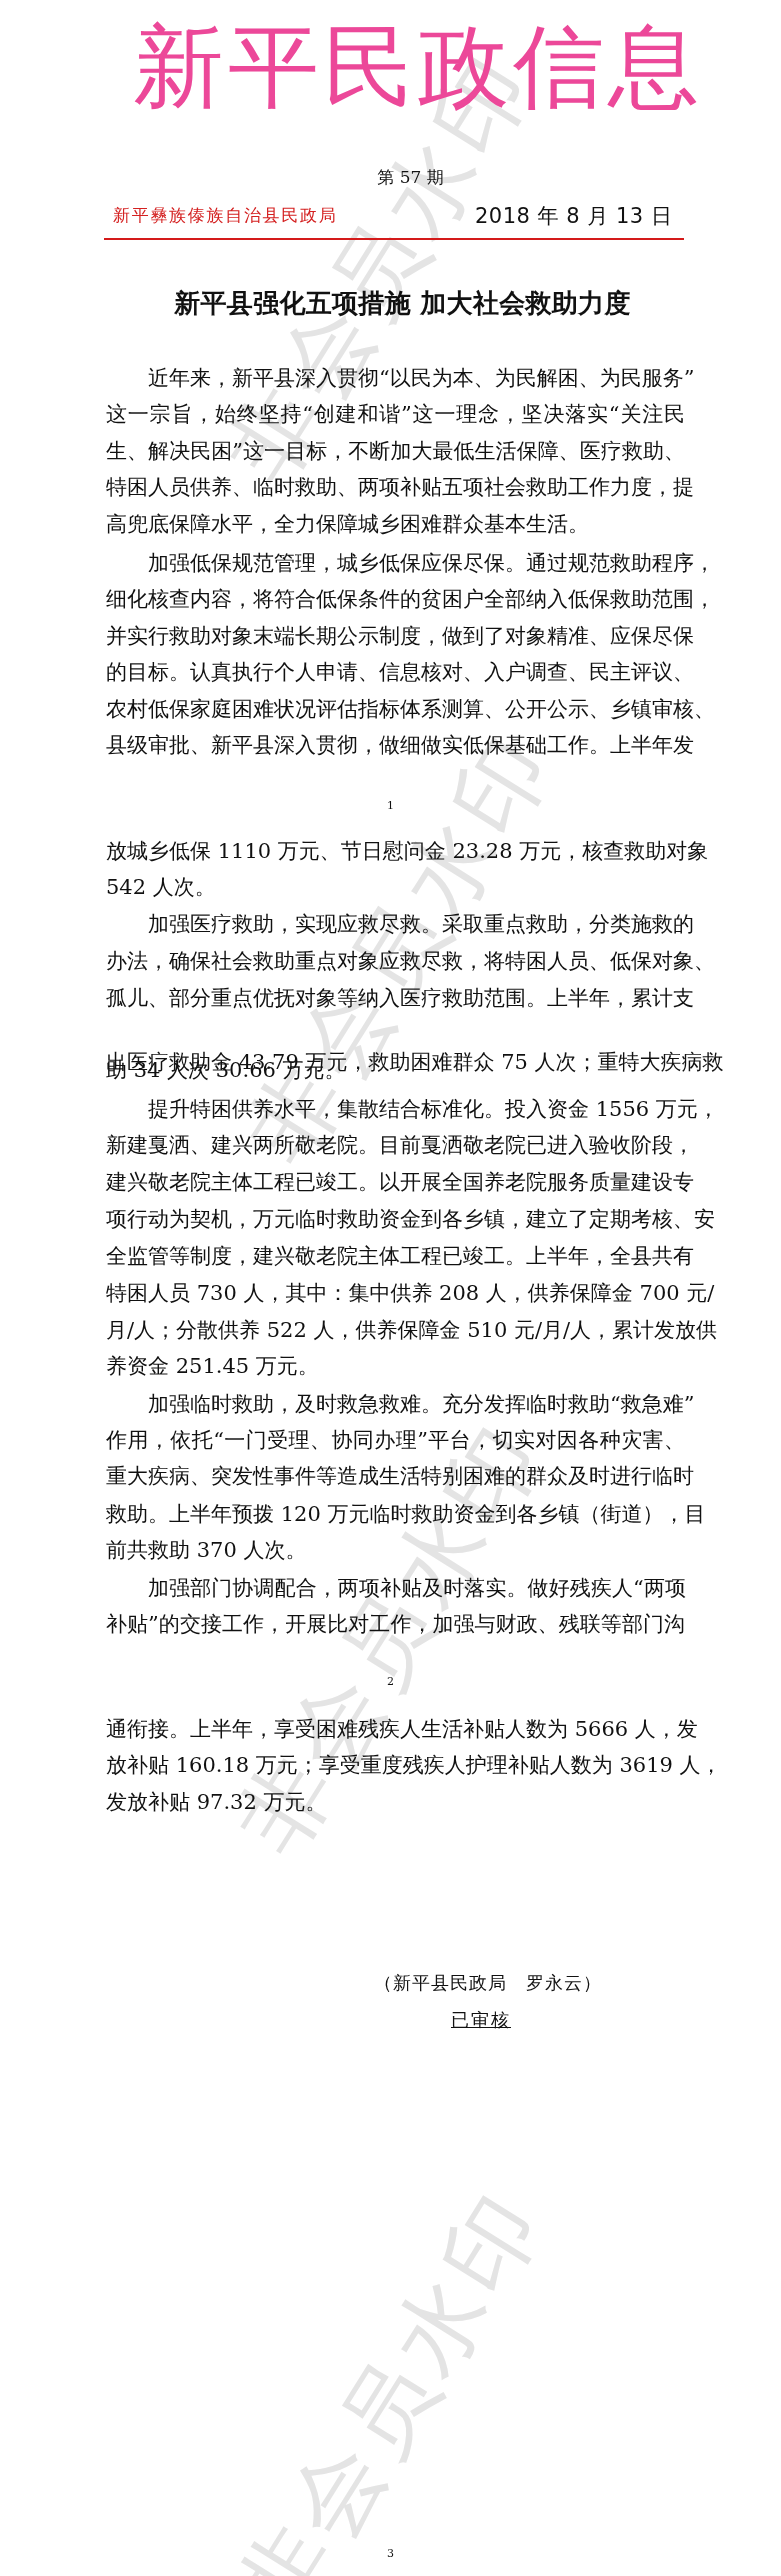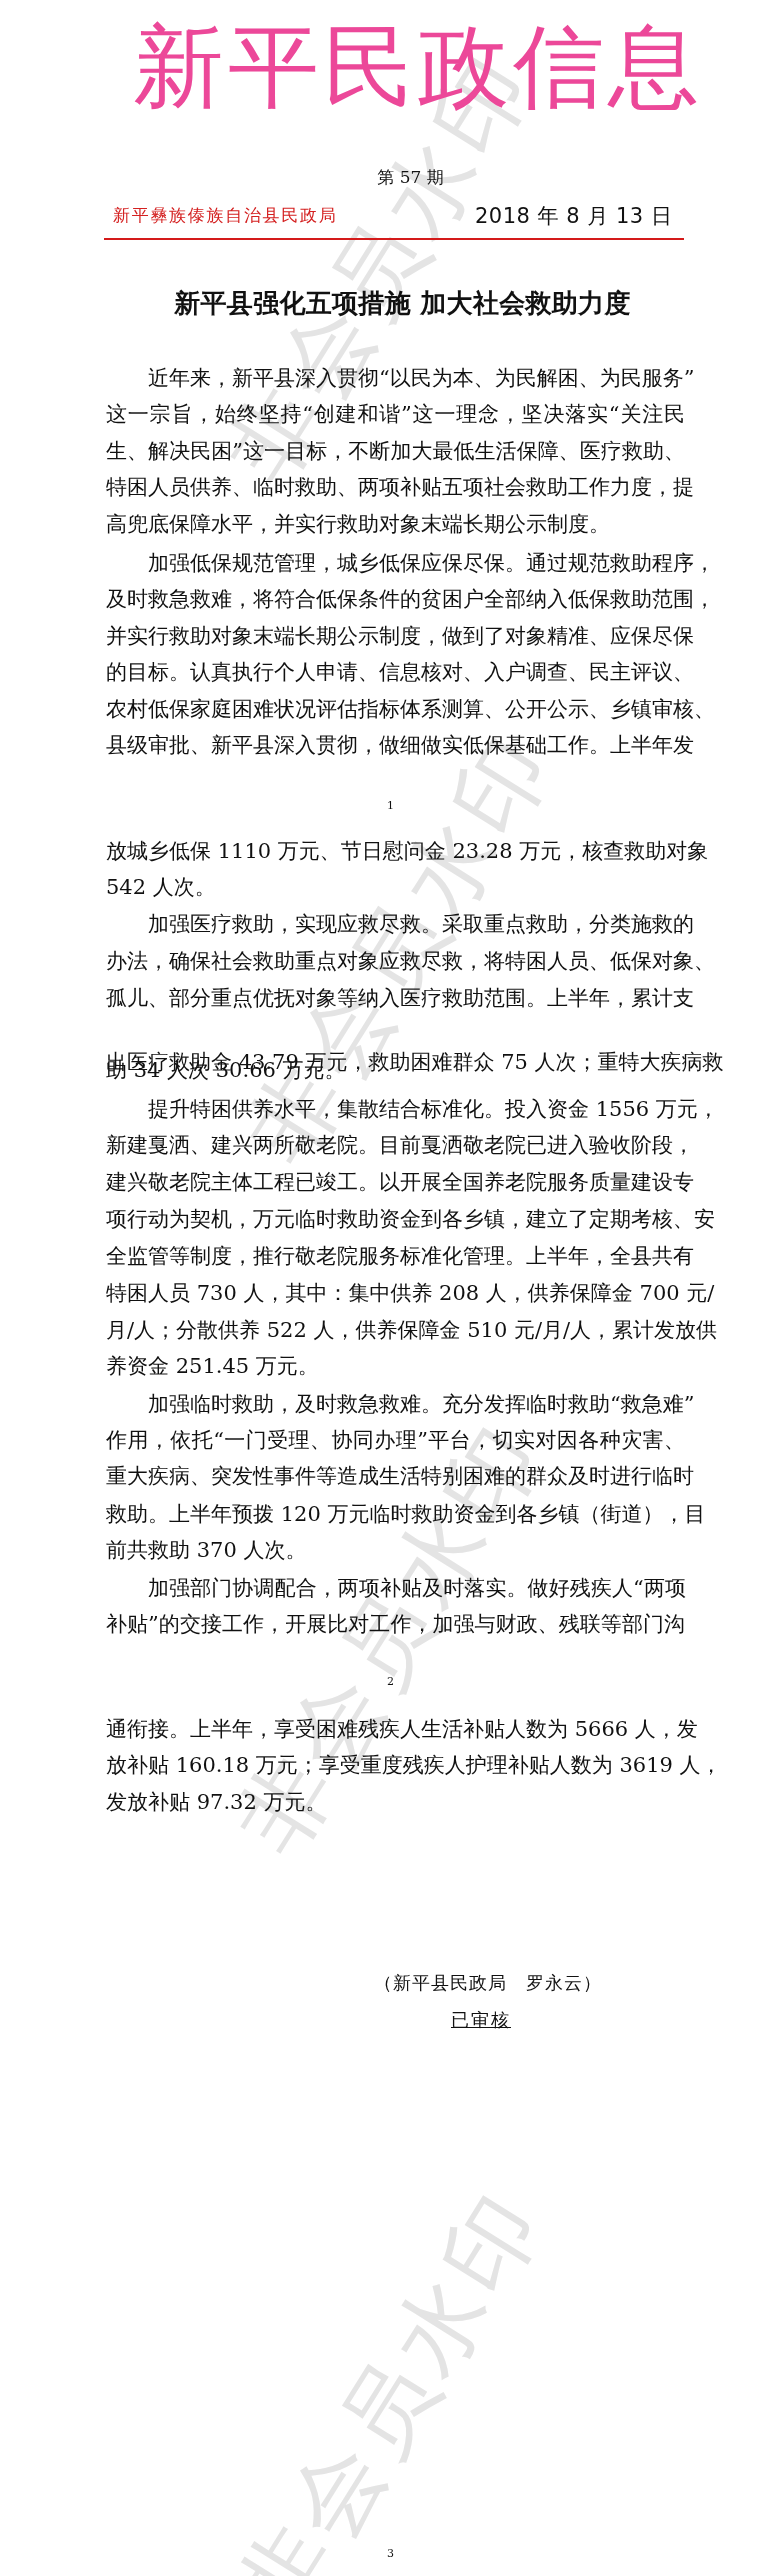--- a/index.html
+++ b/index.html
@@ -47,42 +47,42 @@
 <div class="agency">新平彝族傣族自治县民政局</div>
 <div class="date">2018 年 8 月 13 日</div>
 <div class="redline"></div>
 
 <div class="headline">新平县强化五项措施 加大社会救助力度</div>
 
 <div class="line indent" style="top:360px;">近年来，新平县深入贯彻“以民为本、为民解困、为民服务”</div>
 <div class="line" style="top:396px;">这一宗旨，始终坚持“创建和谐”这一理念，坚决落实“关注民</div>
 <div class="line" style="top:433px;">生、解决民困”这一目标，不断加大最低生活保障、医疗救助、</div>
 <div class="line" style="top:469px;">特困人员供养、临时救助、两项补贴五项社会救助工作力度，提</div>
-<div class="line last" style="top:506px;">高兜底保障水平，并实行救助对象末端长期公示制度。</div>
+<div class="line last" style="top:506px;">高兜底保障水平，全力保障城乡困难群众基本生活。</div>
 <div class="line indent" style="top:545px;">加强低保规范管理，城乡低保应保尽保。通过规范救助程序，</div>
-<div class="line" style="top:581px;">及时救急救难，将符合低保条件的贫困户全部纳入低保救助范围，</div>
+<div class="line" style="top:581px;">细化核查内容，将符合低保条件的贫困户全部纳入低保救助范围，</div>
 <div class="line" style="top:618px;">并实行救助对象末端长期公示制度，做到了对象精准、应保尽保</div>
 <div class="line" style="top:654px;">的目标。认真执行个人申请、信息核对、入户调查、民主评议、</div>
 <div class="line" style="top:691px;">农村低保家庭困难状况评估指标体系测算、公开公示、乡镇审核、</div>
 <div class="line" style="top:727px;">县级审批、新平县深入贯彻，做细做实低保基础工作。上半年发</div>
 
 <div class="pageno" style="top:799px;">1</div>
 
 <div class="line" style="top:833px;">放城乡低保 1110 万元、节日慰问金 23.28 万元，核查救助对象</div>
 <div class="line last" style="top:869px;">542 人次。</div>
 <div class="line indent" style="top:906px;">加强医疗救助，实现应救尽救。采取重点救助，分类施救的</div>
 <div class="line" style="top:943px;">办法，确保社会救助重点对象应救尽救，将特困人员、低保对象、</div>
 <div class="line" style="top:980px;">孤儿、部分重点优抚对象等纳入医疗救助范围。上半年，累计支</div>
 <div class="line" style="top:1016px;margin-top:28px;">出医疗救助金 43.79 万元，救助困难群众 75 人次；重特大疾病救</div>
 <div class="line last" style="top:1052px;">助 34 人次 30.66 万元。</div>
 <div class="line indent" style="top:1091px;">提升特困供养水平，集散结合标准化。投入资金 1556 万元，</div>
 <div class="line" style="top:1127px;">新建戛洒、建兴两所敬老院。目前戛洒敬老院已进入验收阶段，</div>
 <div class="line" style="top:1164px;">建兴敬老院主体工程已竣工。以开展全国养老院服务质量建设专</div>
 <div class="line" style="top:1201px;">项行动为契机，万元临时救助资金到各乡镇，建立了定期考核、安</div>
-<div class="line" style="top:1238px;">全监管等制度，推行敬老院服务标准化管理。上半年，全县共有</div>
+<div class="line" style="top:1238px;">全监管等制度，建兴敬老院主体工程已竣工。上半年，全县共有</div>
 <div class="line" style="top:1275px;">特困人员 730 人，其中：集中供养 208 人，供养保障金 700 元/</div>
 <div class="line" style="top:1312px;">月/人；分散供养 522 人，供养保障金 510 元/月/人，累计发放供</div>
 <div class="line last" style="top:1348px;">养资金 251.45 万元。</div>
 <div class="line indent" style="top:1386px;">加强临时救助，及时救急救难。充分发挥临时救助“救急难”</div>
 <div class="line" style="top:1422px;">作用，依托“一门受理、协同办理”平台，切实对因各种灾害、</div>
 <div class="line" style="top:1458px;">重大疾病、突发性事件等造成生活特别困难的群众及时进行临时</div>
 <div class="line" style="top:1496px;">救助。上半年预拨 120 万元临时救助资金到各乡镇（街道），目</div>
 <div class="line last" style="top:1532px;">前共救助 370 人次。</div>
 <div class="line indent" style="top:1570px;">加强部门协调配合，两项补贴及时落实。做好残疾人“两项</div>
 <div class="line" style="top:1606px;">补贴”的交接工作，开展比对工作，加强与财政、残联等部门沟</div>

